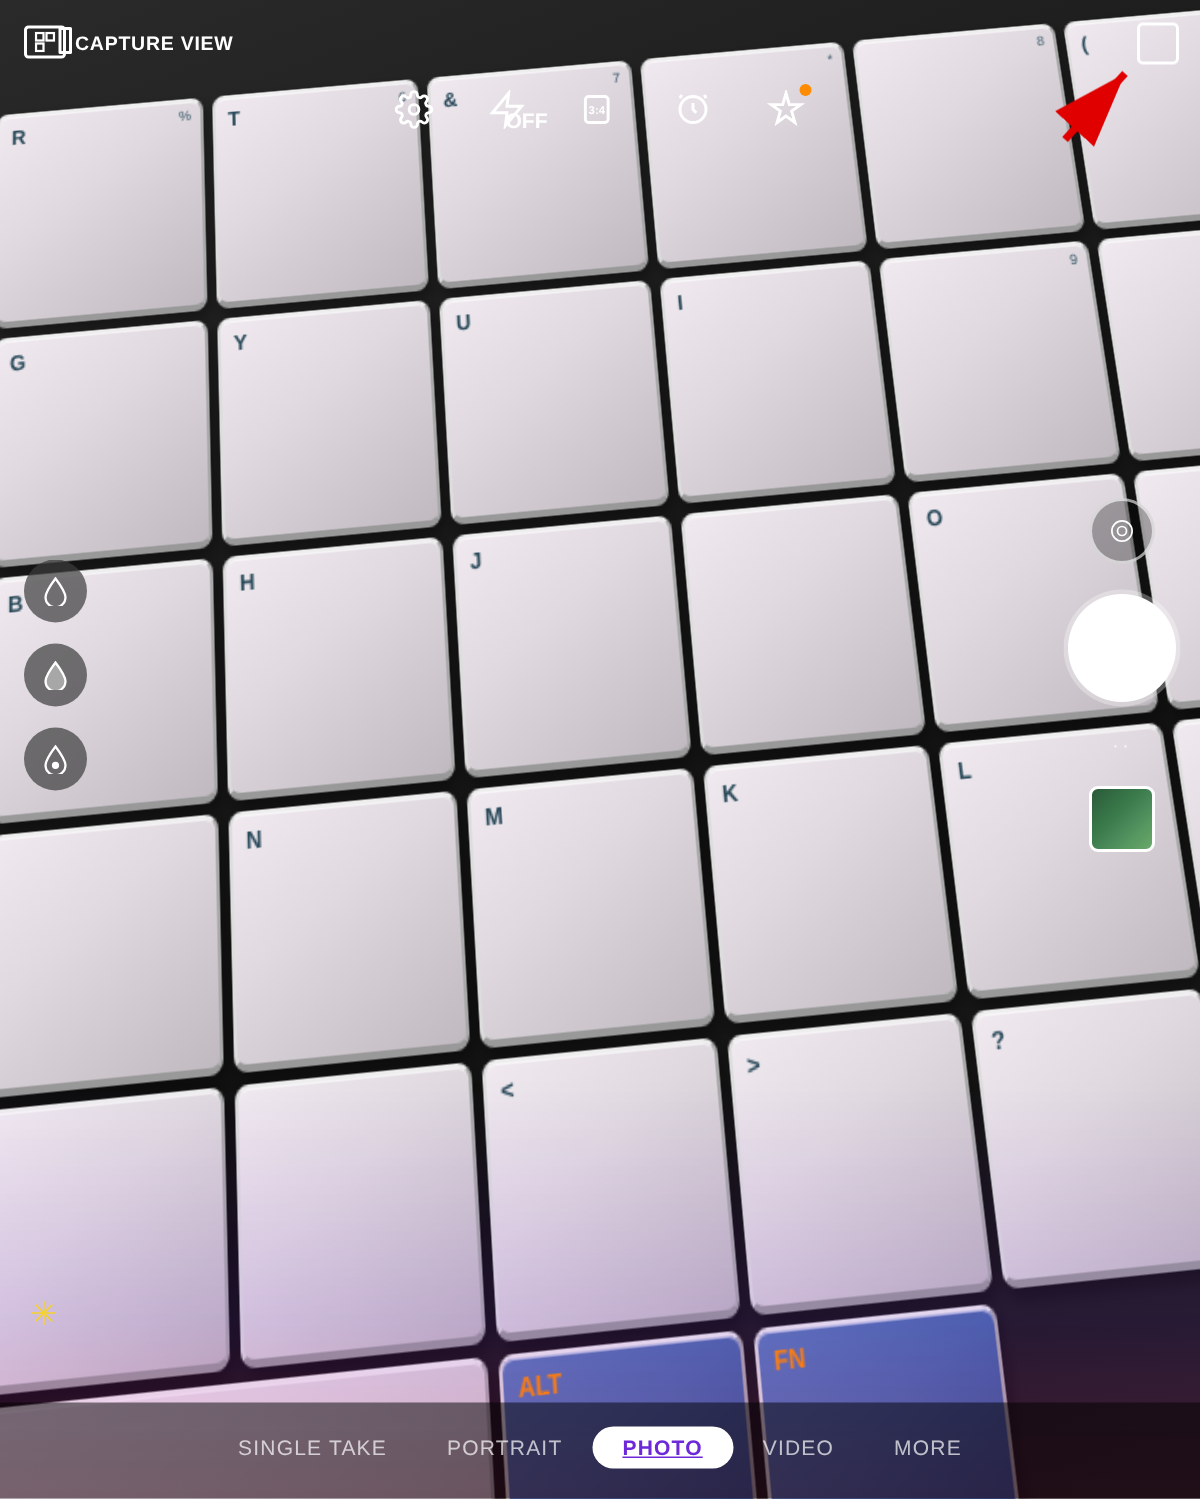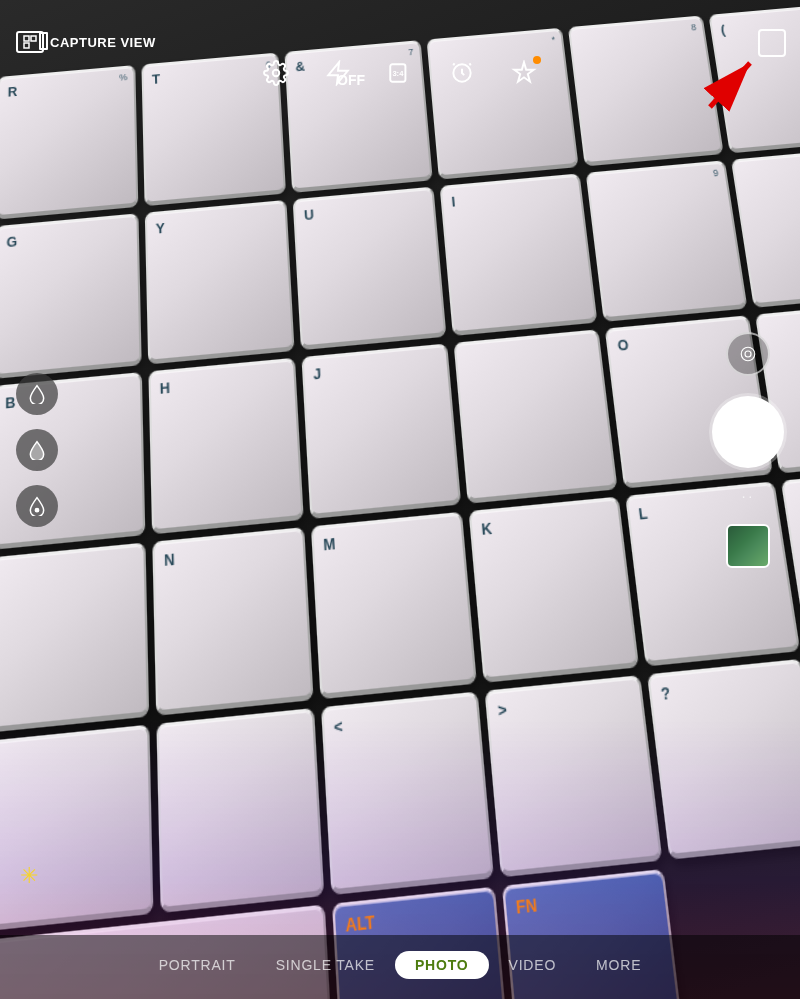--- a/index.html
+++ b/index.html
@@ -92,21 +92,21 @@
       background: linear-gradient(to top, 
         rgba(255, 0, 128, 0.15) 0%,
         rgba(128, 0, 255, 0.1) 30%,
         transparent 70%);
       pointer-events: none;
     }
 
     
     .top-bar {
       position: absolute;
-      top: 17px;
+      top: 3px;
       left: 0;
       width: 100%;
       padding: 14px 16px 10px;
       display: flex;
       align-items: center;
       justify-content: space-between;
     }
 
     .capture-view-btn {
       display: flex;
@@ -291,24 +291,25 @@
       color: rgba(255,255,255,0.7);
       font-size: 14px;
       font-weight: 500;
       letter-spacing: 0.8px;
       padding: 6px 20px;
       cursor: pointer;
       text-transform: uppercase;
     }
 
     .mode-item.active-pill {
-      color: #4d7c0f;
+      color: #6d28d9;
       background: white;
       border-radius: 20px;
       font-weight: 700;
+      text-decoration: underline;
     }
 
     
     .red-arrow {
       position: absolute;
       top: 30px;
       right: 30px;
       width: 80px;
       height: 80px;
       pointer-events: none;
@@ -475,19 +476,19 @@
   <div class="dots-icon">··</div>
   <div class="gallery-thumb"></div>
 </div>
 
 <div class="ai-icon">
   <span>✳</span>
 </div>
 
 <div class="bottom-controls">
   <div class="mode-row">
+    <div class="mode-item">SINGLE TAKE</div>
     <div class="mode-item">PORTRAIT</div>
-    <div class="mode-item">SINGLE TAKE</div>
     <div class="mode-item active-pill">PHOTO</div>
     <div class="mode-item">VIDEO</div>
     <div class="mode-item">MORE</div>
   </div>
 </div>
 
 </body></html>

